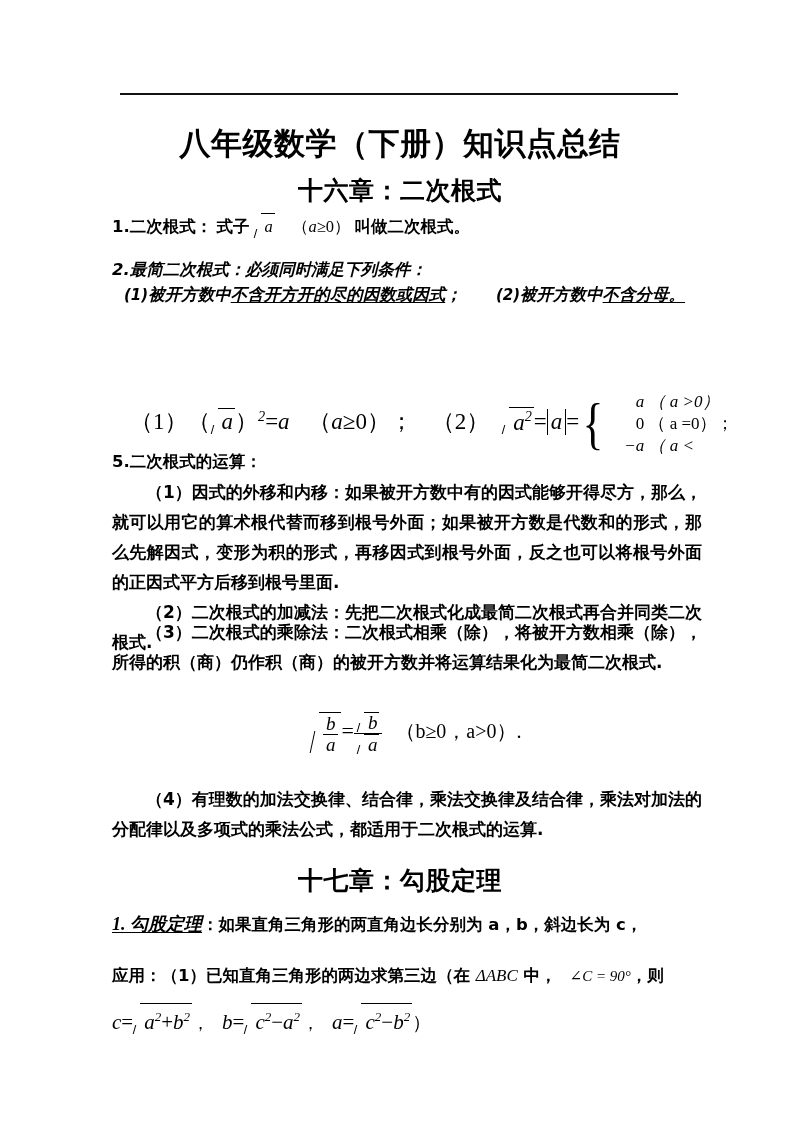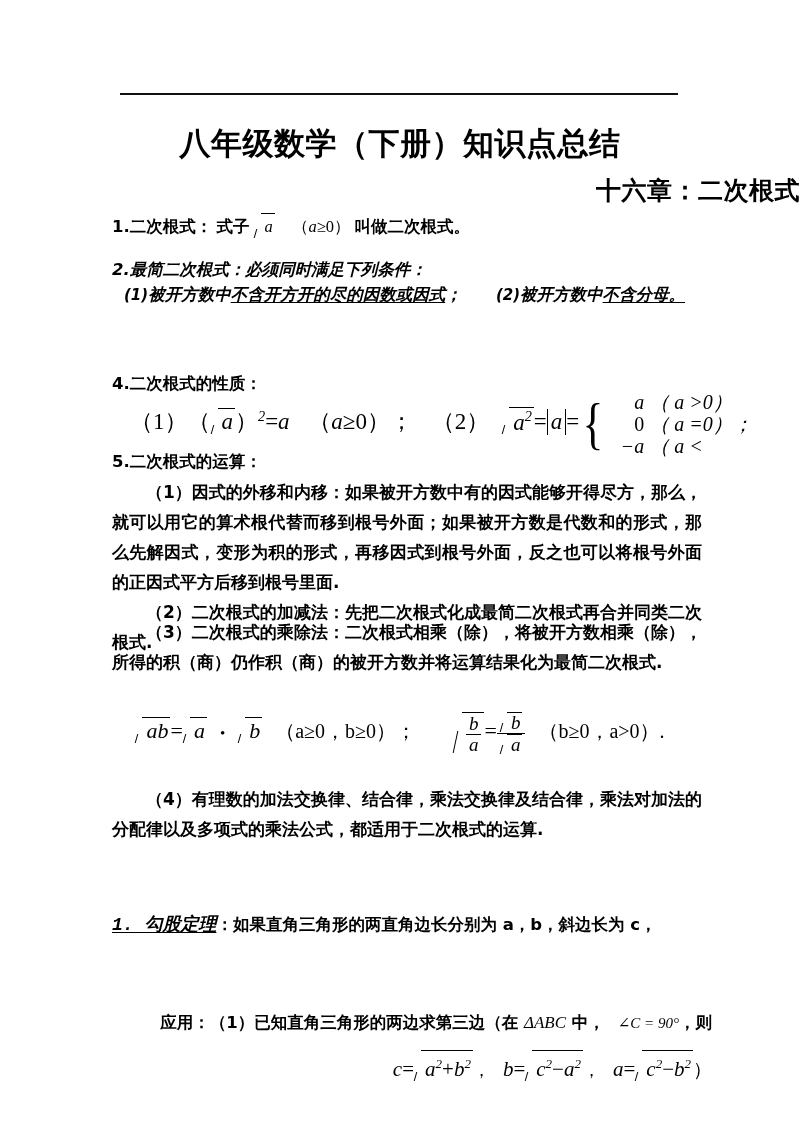--- a/index.html
+++ b/index.html
@@ -19,21 +19,21 @@
   }
 
   
   .doc-title {
     position:absolute; left:0; top:104px; width:800px;
     text-align:center;
     font-family:"DejaVu Sans","Liberation Sans",sans-serif;
     font-weight:bold; font-size:31px; letter-spacing:0.5px;
   }
   .chap-title {
-    width:800px; text-align:right;
+    width:800px; text-align:center;
     font-family:"DejaVu Sans","Liberation Sans",sans-serif;
     font-weight:bold; font-size:25px; letter-spacing:0.5px;
   }
   .chap16 { position:absolute; left:0; top:155px; }
   .chap17 { position:absolute; left:0; top:845px; }
 
   
   .blk { position:absolute; font-size:16.5px; line-height:25px; }
   .cn { font-family:"DejaVu Sans","Liberation Sans",sans-serif; font-weight:bold; }
 
@@ -59,21 +59,21 @@
   .sqrt > .rad { display:inline-block; padding:1px 2px 0 2px; }
   sup.p2 { font-size:0.62em; vertical-align:super; font-style:italic; }
   .abs { display:inline-block; padding:0 3px; border-left:1.4px solid #000; border-right:1.4px solid #000; }
 
   
   .piece { display:inline-flex; align-items:center; vertical-align:middle; }
   .brace {
     font-size:58px; line-height:0.78; font-family:"Liberation Serif",serif;
     margin-right:3px; transform:scaleX(0.75);
   }
-  .piece-rows { display:inline-block; font-size:20px; line-height:22px; }
+  .piece-rows { display:inline-block; font-size:17px; line-height:22px; }
   .piece-rows .pr { white-space:nowrap; }
   .piece-rows .pv { display:inline-block; width:34px; text-align:right; }
 
   
   .frac { display:inline-flex; flex-direction:column; align-items:center; vertical-align:middle; line-height:1.05; }
   .frac .num { padding:0 3px; }
   .frac .den { padding:0 3px; border-top:1.4px solid #000; }
 
   .sqrtfrac { display:inline-block; position:relative; padding-left:11px; vertical-align:middle; }
   .sqrtfrac::before { content:""; position:absolute; left:2px; bottom:2px; width:8px; height:22px; border-left:1.4px solid #000; transform:skewX(-12deg); }
@@ -111,77 +111,72 @@
       <span class="cn">2.最简二次根式：</span><span class="cn">必须同时满足下列条件：</span>
     </div>
     <div class="line" style="padding-left:12px;">
       <span class="cn" style="font-size:15px;">(1)</span><span class="cn">被开方数中</span><u class="ul cn">不含开方开的尽的因数或因式</u><span class="cn">；</span>
       <span class="gap"></span>
       <span class="cn" style="font-size:15px;">(2)</span><span class="cn">被开方数中</span><u class="ul cn">不含分母。</u>
     </div>
   </div>
 
 
-  <div class="blk" style="left:112px; top:352px;">
-    <span class="cn">4.二次根式的性质：</span>
-  </div>
 
   <div style="position:absolute; left:130px; top:372px; font-size:23px;">
     <span class="mn">（1）（</span><span class="sqrt"><span class="rad mi">a</span></span><span class="mn">）</span><sup class="p2 mn">2</sup><span class="mn">=</span><span class="mi">a</span>
     <span class="gap-s"></span><span class="mn">（</span><span class="mi">a</span><span class="mn">≥0</span><span class="mn">）；</span>
     <span class="gap-s"></span><span class="mn">（2）</span><span class="gap-s"></span><span class="sqrt"><span class="rad mi"><span>a</span><sup class="p2">2</sup></span></span><span class="mn">=</span><span class="abs mi">a</span><span class="mn">=</span><span class="piece">
         <span class="brace mn">{</span>
-        <span class="piece-rows"><span class="pr"><span class="pv mi">a</span> <span class="mn" style="font-style:italic;">（ a  &gt;0）</span></span><br><span class="pr"><span class="pv mn">0</span> <span class="mn" style="font-style:italic;">（ a  =0）；</span></span><br><span class="pr"><span class="pv mi">−a</span> <span class="mn" style="font-style:italic;">（ a  &lt;</span></span></span>
+        <span class="piece-rows"><span class="pr"><span class="pv mi">a</span> <span class="mn" style="font-style:italic;">（ a  &gt;0）</span></span><br><span class="pr"><span class="pv mn">0</span> <span class="mn" style="">（ a  =0）；</span></span><br><span class="pr"><span class="pv mi">−a</span> <span class="mn" style="font-style:italic;">（ a  &lt;</span></span></span>
       </span>
   </div>
 
   <div class="blk" style="left:112px; top:430px;">
     <span class="cn">5.二次根式的运算：</span>
   </div>
 
   <div class="para cn" style="position:absolute; left:112px; top:458px; width:590px;">
     <span class="ind"></span><span>（1）因式的外移和内移：如果被开方数中有的因式能够开得尽方，那么，就可以用它的算术根代替而移到根号外面；如果被开方数是代数和的形式，那么先解因式，变形为积的形式，再移因式到根号外面，反之也可以将根号外面的正因式平方后移到根号里面.</span>
   </div>
 
   <div class="para cn" style="position:absolute; left:112px; top:578px; width:590px;">
     <span class="ind"></span><span>（2）二次根式的加减法：先把二次根式化成最简二次根式再合并同类二次根式.</span>
   </div>
 
   <div class="para cn" style="position:absolute; left:112px; top:598px; width:590px;">
     <span class="ind"></span><span>（3）二次根式的乘除法：二次根式相乘（除），将被开方数相乘（除），所得的积（商）仍作积（商）的被开方数并将运算结果化为最简二次根式.</span>
   </div>
 
   <div class="eqrow" style="top:693px;">
-    <span class="seg">
-      <span class="sqrt"><span class="rad mi">ab</span></span><span class="mn">=</span><span class="sqrt"><span class="rad mi">a</span></span><span class="gap-s"></span><span class="mn" style="font-size:15px;">•</span><span class="gap-s"></span><span class="sqrt"><span class="rad mi">b</span></span><span class="gap-s"></span><span class="mn" style="font-size:20px;">（a≥0，b≥0）；</span>
-    </span>
     <span class="gap"></span>
     <span class="seg">
       <span class="sqrtfrac"><span class="rad2"><span class="frac" style="font-size:19px;">
               <span class="num mi">b</span>
               <span class="den mi">a</span>
             </span></span></span><span class="mn">=</span><span class="frac" style="font-size:19px;">
           <span class="num"><span class="sqrt"><span class="rad mi">b</span></span></span>
           <span class="den"><span class="sqrt"><span class="rad mi">a</span></span></span>
         </span><span class="gap-s"></span><span class="mn" style="font-size:20px;">（b≥0，a&gt;0）.</span>
     </span>
   </div>
 
   <div class="para cn" style="position:absolute; left:112px; top:765px; width:590px;">
     <span class="ind"></span><span>（4）有理数的加法交换律、结合律，乘法交换律及结合律，乘法对加法的分配律以及多项式的乘法公式，都适用于二次根式的运算.</span>
   </div>
 
+  <div class="chap-title chap17">十七章：勾股定理</div>
 
   <div class="blk" style="left:112px; top:893px; width:600px;">
     <div class="line">
-      <u class="ul" style="font-family:Liberation Mono, monospace; font-weight:bold; font-style:italic; font-size:18px;">1. 勾股定理</u><span class="cn">：</span><span class="cn">如果直角三角形的两直角边长分别为 a，b，斜边长为 c，</span>
+      <u class="ul" style="font-family:Liberation Serif, serif; font-weight:bold; font-style:italic; font-size:18px;">1. 勾股定理</u><span class="cn">：</span><span class="cn">如果直角三角形的两直角边长分别为 a，b，斜边长为 c，</span>
     </div>
   </div>
 
-  <div class="blk" style="left:112px; top:991px; width:600px;text-align:right;">
+  <div class="blk" style="left:112px; top:944px; width:600px;">
     <div class="line">
       <span class="cn">应用：（1）</span><span class="cn">已知直角三角形的两边求第三边（在 </span><span class="mi" style="font-size:17px;">ΔABC</span><span class="cn"> 中，</span><span class="gap-s"></span><span class="mi" style="font-size:15px;">∠C = 90°</span><span class="cn">，则</span>
     </div>
     <div class="line" style="padding-top:14px; font-size:21px;">
       <span class="mi">c</span><span class="mn">=</span><span class="sqrt"><span class="rad mi"><span>a</span><sup class="p2">2</sup><span class="mn">+</span><span>b</span><sup class="p2">2</sup></span></span><span class="mn" style="font-size:17px;">，</span><span class="gap-s"></span><span class="mi">b</span><span class="mn">=</span><span class="sqrt"><span class="rad mi"><span>c</span><sup class="p2">2</sup><span class="mn">−</span><span>a</span><sup class="p2">2</sup></span></span><span class="mn" style="font-size:17px;">，</span><span class="gap-s"></span><span class="mi">a</span><span class="mn">=</span><span class="sqrt"><span class="rad mi"><span>c</span><sup class="p2">2</sup><span class="mn">−</span><span>b</span><sup class="p2">2</sup></span></span><span class="mn" style="font-size:19px;">）</span>
     </div>
   </div>
 
 </div>
 

